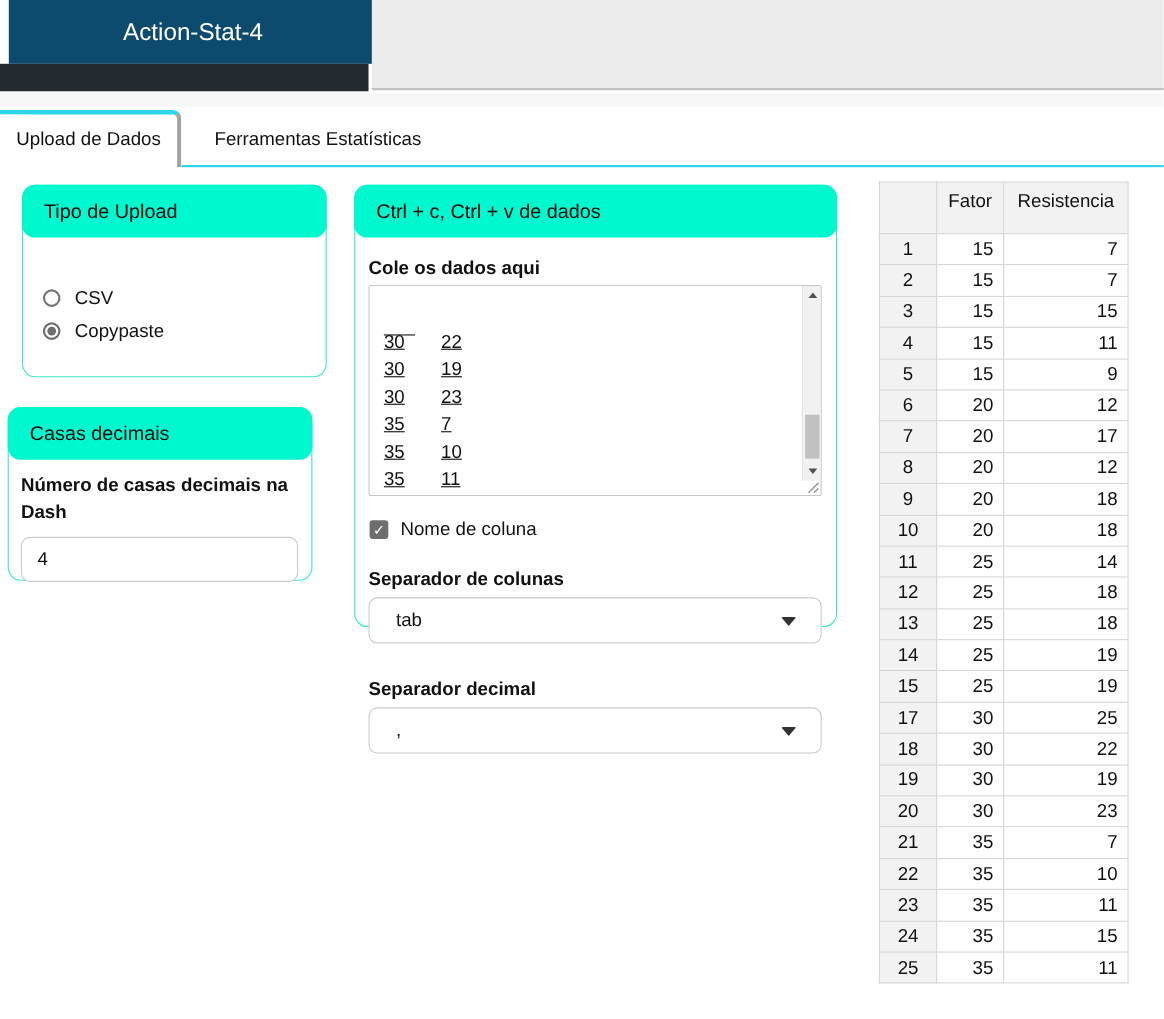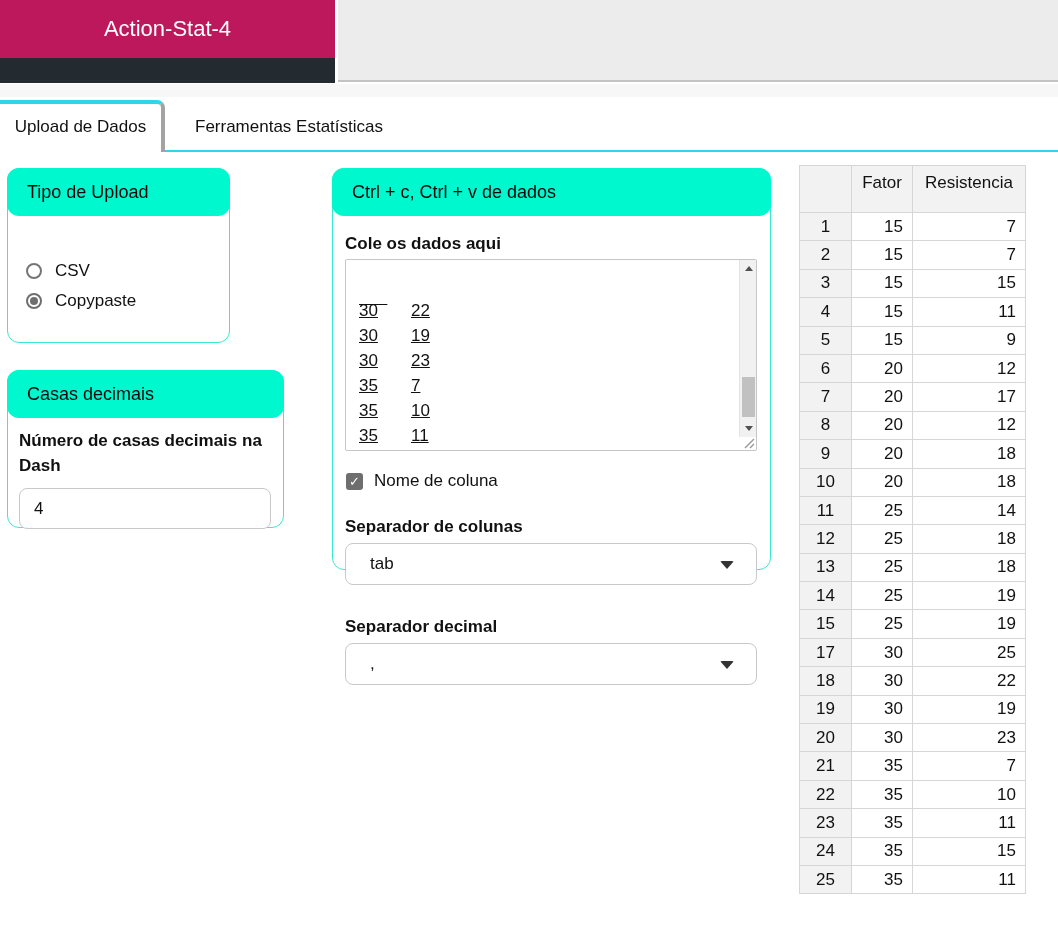--- a/index.html
+++ b/index.html
@@ -4,45 +4,45 @@
 <style>
   * { box-sizing: border-box; margin: 0; padding: 0; }
   html, body { width: 1058px; height: 926px; overflow: hidden; }
   body {
     font-family: "Liberation Sans", sans-serif;
     background: #ffffff;
     color: #111;
     position: relative;
   }
   
-  .brand-block { position:absolute; left:0; top:0; width:335px; height:58px;
-    background:#be185d; color:#fff; text-align:center; line-height:58px; font-size:22px; }
+  .brand-block { position:absolute; left:8px; top:0; width:335px; height:58px;
+    background:#0c4a6e; color:#fff; text-align:center; line-height:58px; font-size:22px; }
   .brand-dark  { position:absolute; left:0; top:58px; width:335px; height:25px; background:#232b31; }
   .gray-block  { position:absolute; left:338px; top:0; width:720px; height:82px;
     background:#ececec; border-bottom:2px solid #c3c3c3; }
   .light-band  { position:absolute; left:0; top:84px; width:1058px; height:13px; background:#f7f7f7; }
 
   
   .tab-active { position:absolute; left:0; top:100px; width:165px; height:52px;
     background:#fff; border-top:4px solid #2fd6e9; border-right:4px solid #a3a3a3;
     border-top-right-radius:8px; text-align:center; line-height:46px; font-size:17px; }
   .tab-inactive { position:absolute; left:167px; top:104px; width:300px; height:46px;
     padding-left:28px; line-height:46px; font-size:17px; background:#fff; }
   .tab-underline { position:absolute; left:165px; top:150px; width:893px; height:2px; background:#2fd6e9; }
 
   
   .card { position:absolute; background:#fff; border:1px solid #3ae9ce; border-radius:12px; }
   .card-header { position:absolute; left:-1px; top:-1px; right:-1px; height:48px;
     background:#00f8cf; border-radius:12px; line-height:48px; padding-left:20px;
     font-size:18px; color:#0a0a0a; }
   .bold-label { font-weight:700; font-size:17px; color:#111; line-height:25px; }
 
-  .card-upload   { left:7px;   top:168px; width:223px; height:175px; }
+  .card-upload   { left:20px;   top:168px; width:277px; height:175px; }
   .card-decimals { left:7px;   top:370px; width:277px; height:158px; }
-  .card-paste    { left:332px; top:168px; width:439px; height:402px; }
+  .card-paste    { left:322px; top:168px; width:439px; height:402px; }
 
   
   .radio-row { position:absolute; left:18px; display:flex; align-items:center; gap:13px;
     font-size:17px; cursor:default; }
   .radio-row.r1 { top:92px;justify-content:space-between; }
   .radio-row.r2 { top:122px; }
   .radio-circle { width:16px; height:16px; border-radius:50%; border:2px solid #757575;
     background:#fff; position:relative; flex:0 0 16px; }
   .radio-circle.checked { border-color:#6e6e6e; }
   .radio-circle.checked::after { content:""; position:absolute; left:2px; top:2px;

